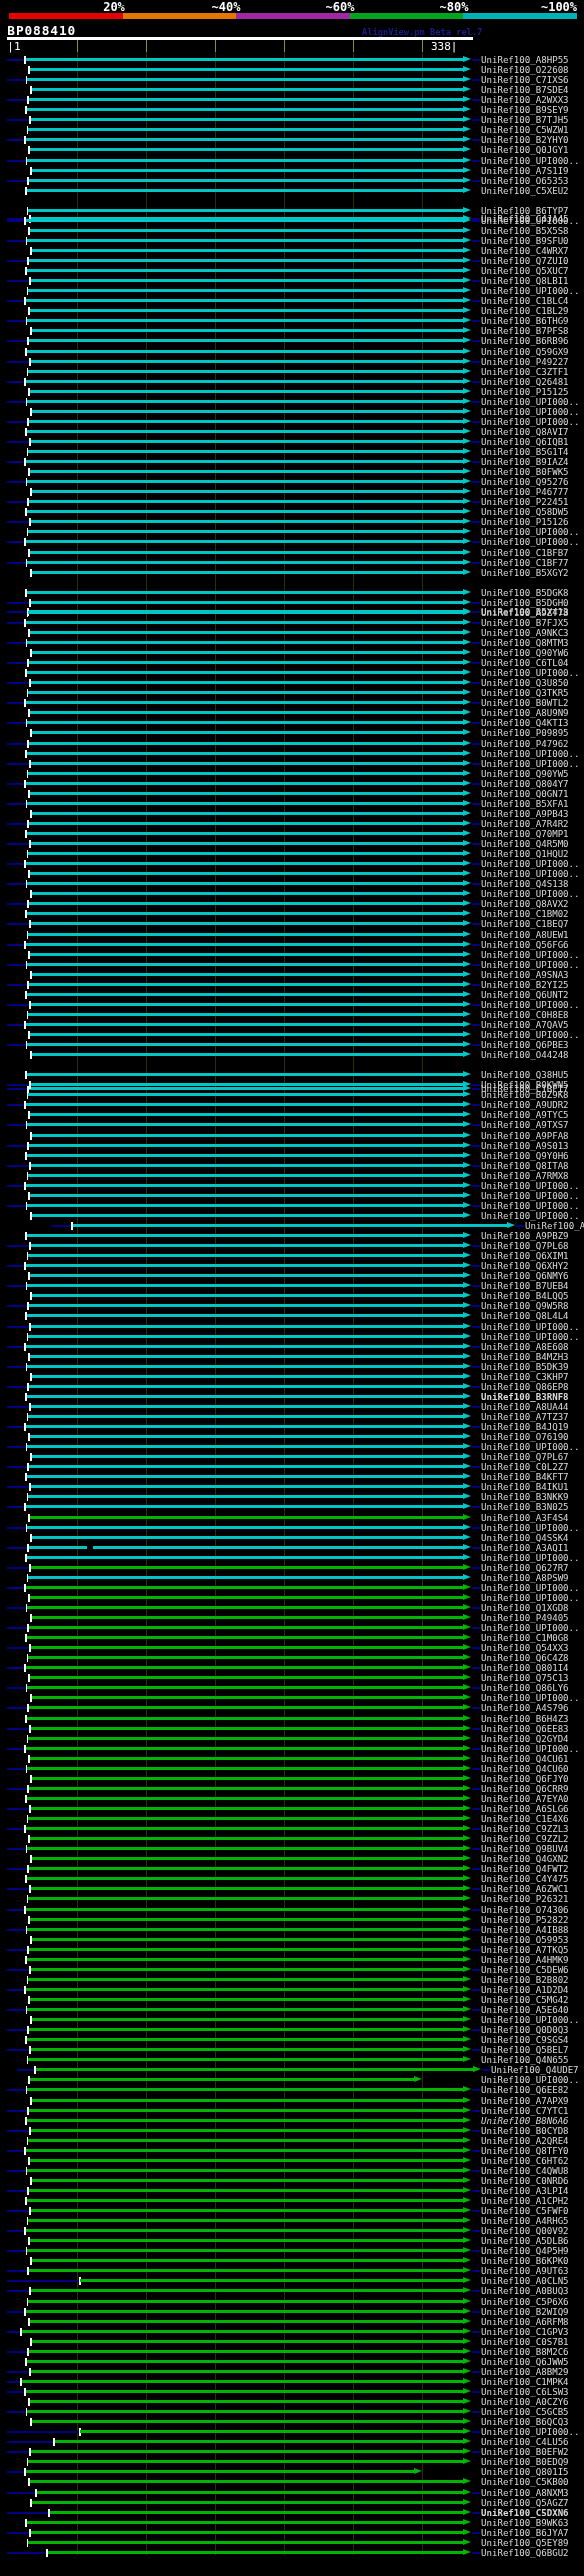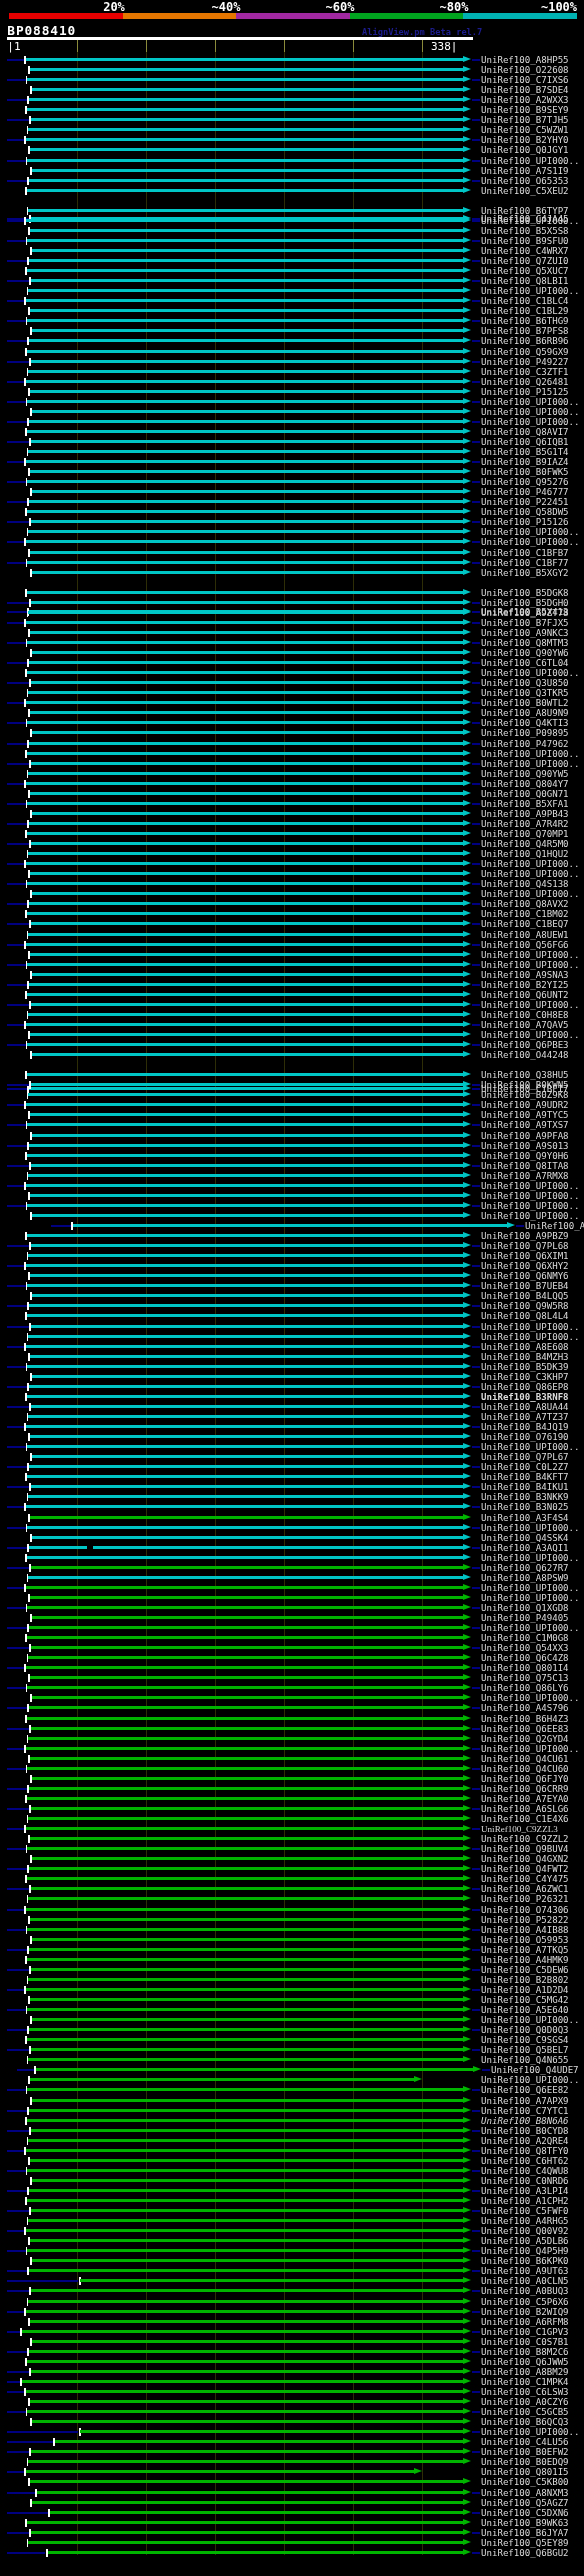--- a/index.html
+++ b/index.html
@@ -1311,21 +1311,21 @@
         <div class="arrowhead" style="left: 463px; border-left: 8.2px solid rgb(0, 180, 0);"></div>
         <div class="trailer" style="left: 472px; width: 8.2px;"></div>
         <span class="hit-label">UniRef100_A6SLG6</span>
       </div>
       <div class="row" style="top: 1759px;">
         <div class="start-tick" style="left: 26.5px;"></div>
         <div class="bar" style="left: 28px; width: 435px; background: rgb(0, 180, 0);"></div>
         <div class="arrowhead" style="left: 463px; border-left: 8.2px solid rgb(0, 180, 0);"></div>
         <span class="hit-label">UniRef100_C1E4X6</span>
       </div>
-      <div class="row" style="top: 1769px; font-family: Liberation Serif, serif;">
+      <div class="row" style="top: 1769px;">
         <div class="leader" style="left: 7.3px; width: 16.4px;"></div>
         <div class="start-tick" style="left: 24px;"></div>
         <div class="bar" style="left: 25.6px; width: 438px; background: rgb(0, 180, 0);"></div>
         <div class="arrowhead" style="left: 463px; border-left: 8.2px solid rgb(0, 180, 0);"></div>
         <div class="trailer" style="left: 472px; width: 8.2px;"></div>
         <span class="hit-label">UniRef100_C9ZZL3</span>
       </div>
       <div class="row" style="top: 1779px;">
         <div class="start-tick" style="left: 28px;"></div>
         <div class="bar" style="left: 30px; width: 433px; background: rgb(0, 180, 0);"></div>
@@ -1789,21 +1789,21 @@
         <div class="arrowhead" style="left: 463px; border-left: 8.2px solid rgb(0, 180, 0);"></div>
         <div class="trailer" style="left: 472px; width: 8.2px;"></div>
         <span class="hit-label">UniRef100_A8NXM3</span>
       </div>
       <div class="row" style="top: 2443px;">
         <div class="start-tick" style="left: 30px;"></div>
         <div class="bar" style="left: 32px; width: 431px; background: rgb(0, 180, 0);"></div>
         <div class="arrowhead" style="left: 463px; border-left: 8.2px solid rgb(0, 180, 0);"></div>
         <span class="hit-label">UniRef100_Q5AGZ7</span>
       </div>
-      <div class="row" style="top: 2453px;">
+      <div class="row" style="top: 2453px; font-weight: bold;">
         <div class="leader" style="left: 7.3px; width: 41px;"></div>
         <div class="start-tick" style="left: 48px;"></div>
         <div class="bar" style="left: 50px; width: 413px; background: rgb(0, 180, 0);"></div>
         <div class="arrowhead" style="left: 463px; border-left: 8.2px solid rgb(0, 180, 0);"></div>
         <div class="trailer" style="left: 472px; width: 8.2px;"></div>
         <span class="hit-label">UniRef100_C5DXN6</span>
       </div>
       <div class="row" style="top: 2463px;">
         <div class="start-tick" style="left: 25px;"></div>
         <div class="bar" style="left: 26.5px; width: 437px; background: rgb(0, 180, 0);"></div>

